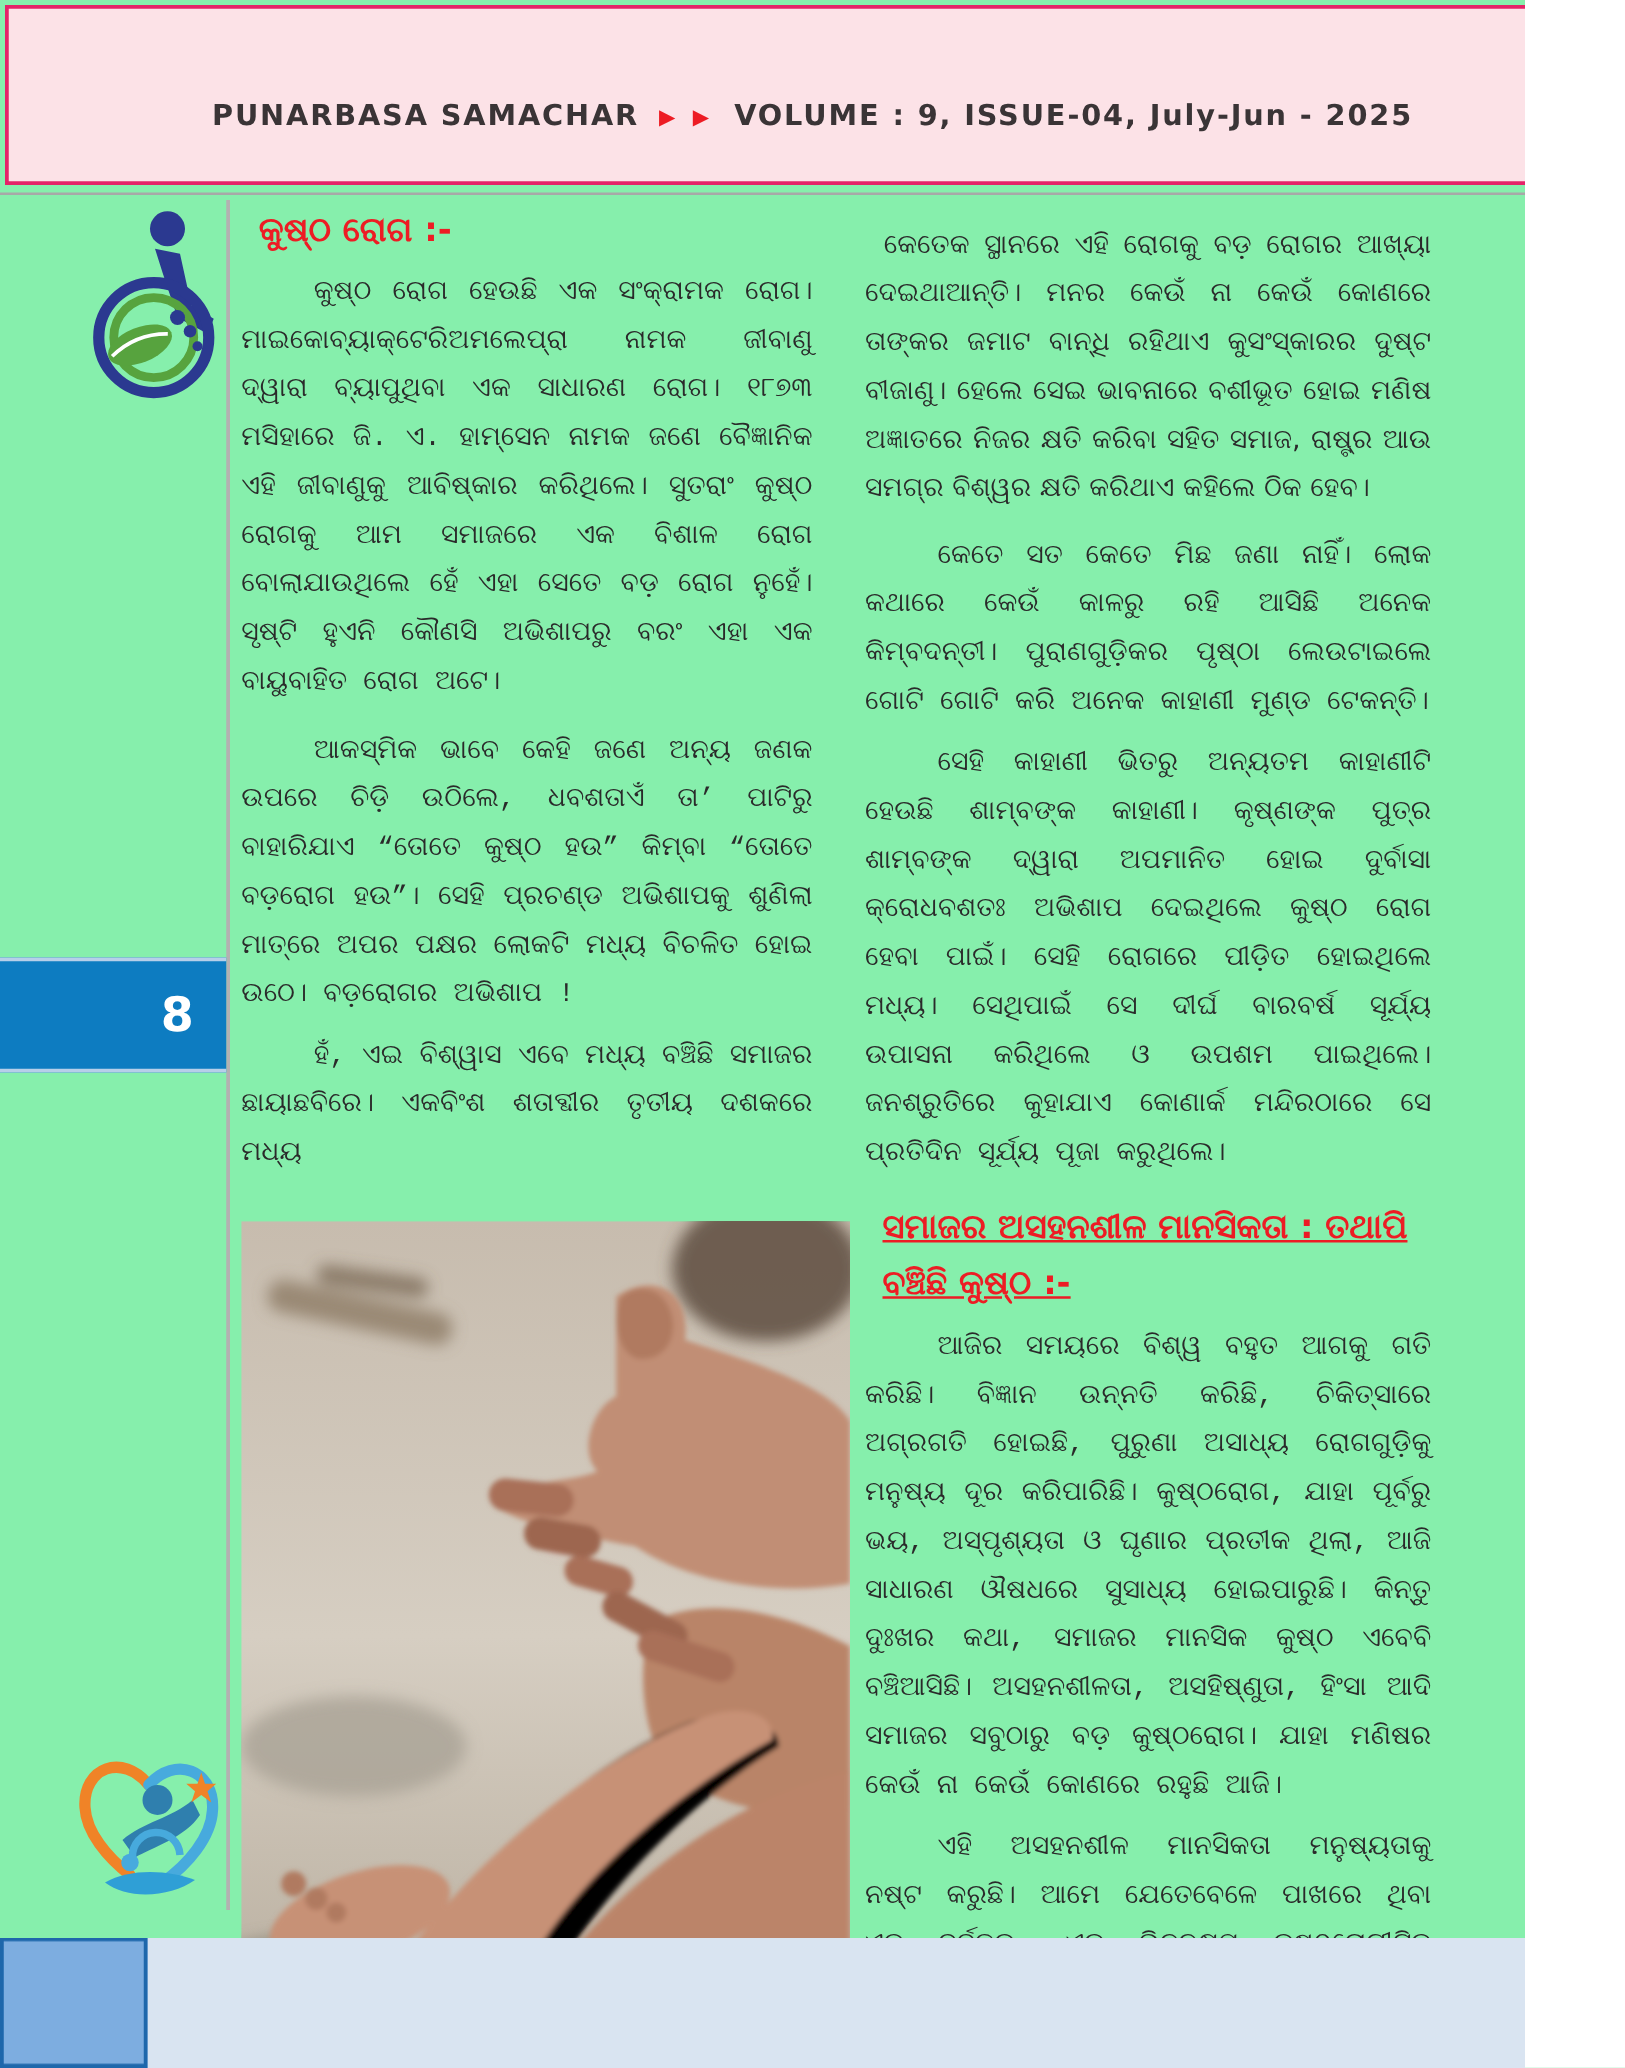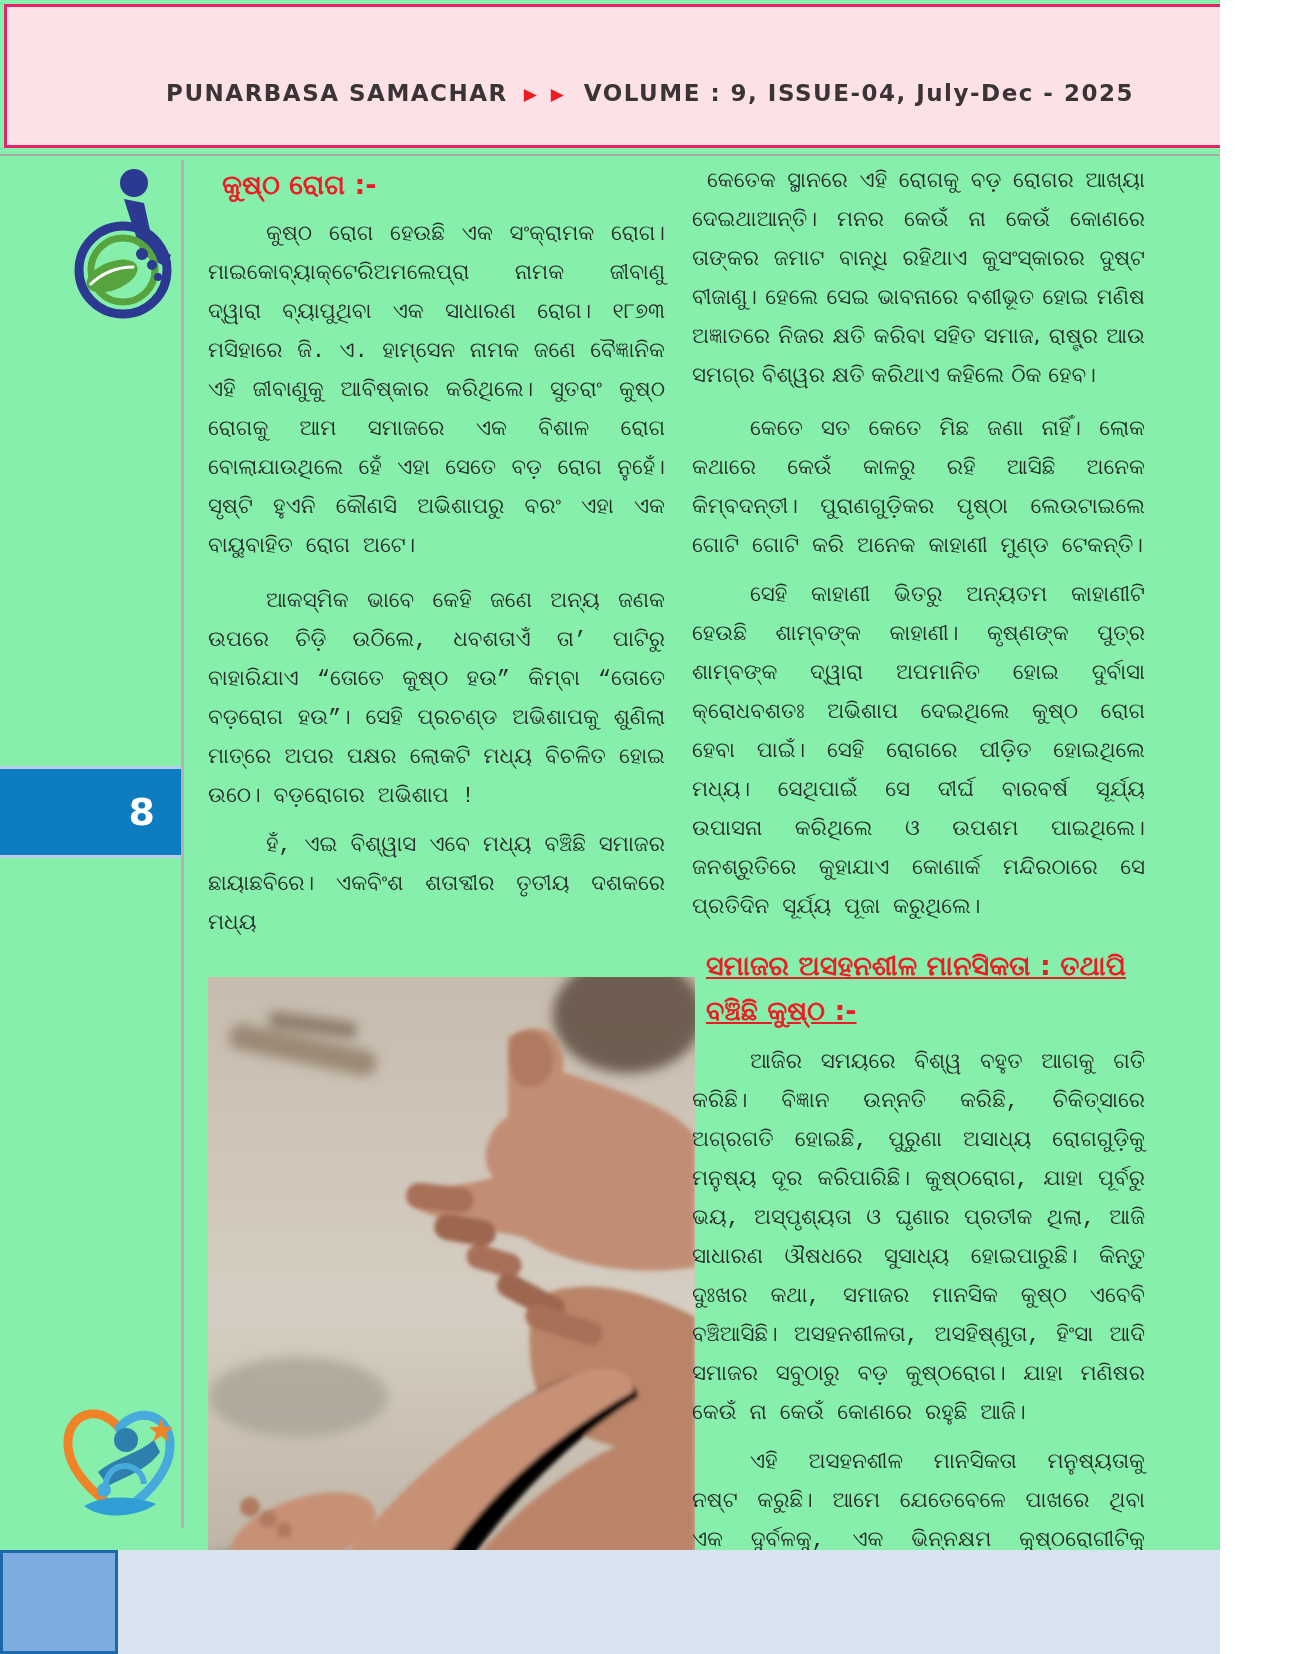--- a/index.html
+++ b/index.html
@@ -25,46 +25,46 @@
   .bottom-logo { position:absolute; left:60px; top:1398px; width:118px; height:124px; }
   .page-num-box {
     position:absolute; left:0; top:766px; width:181px; height:92px;
     background:#0d7cc1; border-top:3px solid #b7cfe9; border-bottom:3px solid #b7cfe9;
     display:flex; align-items:center; justify-content:flex-end;
     color:#ffffff; font-size:38px; font-weight:bold; padding-right:26px;
   }
 
   
   .col { position:absolute; color:#2a2a2a; }
-  .col-left  { left:208px; top:165px; width:457px; height:1300px; }
+  .col-left  { left:193px; top:165px; width:457px; height:1300px; }
   .col-right { left:692px; top:160px; width:453px; height:1290px; }
   .heading-red { color:#ed1c24; font-weight:bold; font-size:27px; line-height:40px; padding-left:14px; margin-bottom:10px; }
   .heading-red.two-line { line-height:45px;text-decoration:underline; }
   .para { font-size:21.5px; line-height:39px; text-align:justify; margin-bottom:10px; }
   .para.indent { text-indent:58px;font-family:Liberation Mono, monospace; }
-  .para.indent-small { text-indent:15px; }
+  .para.indent-small { text-indent:15px;margin-top:16px; }
   .spacer-s { height:6px; }
 
   
   .photo { margin-top:34px; width:487px; height:604px; display:block; }
 
   
   .footer-band { position:absolute; left:0; top:1550px; width:1300px; height:104px; background:#d9e4f1; }
   .footer-box  { position:absolute; left:0; top:1550px; width:118px; height:104px; background:#7dade0; border:3px solid #1e67ab; }
 </style>
 </head>
 <body>
 
 <div class="page">
 
   <div class="header-box">
     <div class="header-line">
       <span>PUNARBASA SAMACHAR</span>
       <span class="header-arrows">▶ ▶</span>
-      <span>VOLUME : 9, ISSUE-04,  July-Dec - 2025</span>
+      <span>VOLUME : 9, ISSUE-04,  July-Jun - 2025</span>
     </div>
   </div>
   <div class="header-rule"></div>
 
   <div class="v-separator"></div>
 
   <svg class="top-logo" viewBox="0 0 118 158" aria-hidden="true">
     <circle cx="64" cy="17" r="14" fill="#2b3990"></circle>
     <path d="M54 33 L74 37 L83 78 L101 89 L96 101 L72 88 L60 52 Z" fill="#2b3990"></path>
     <circle cx="53" cy="104" r="44" fill="none" stroke="#2b3990" stroke-width="9"></circle>

